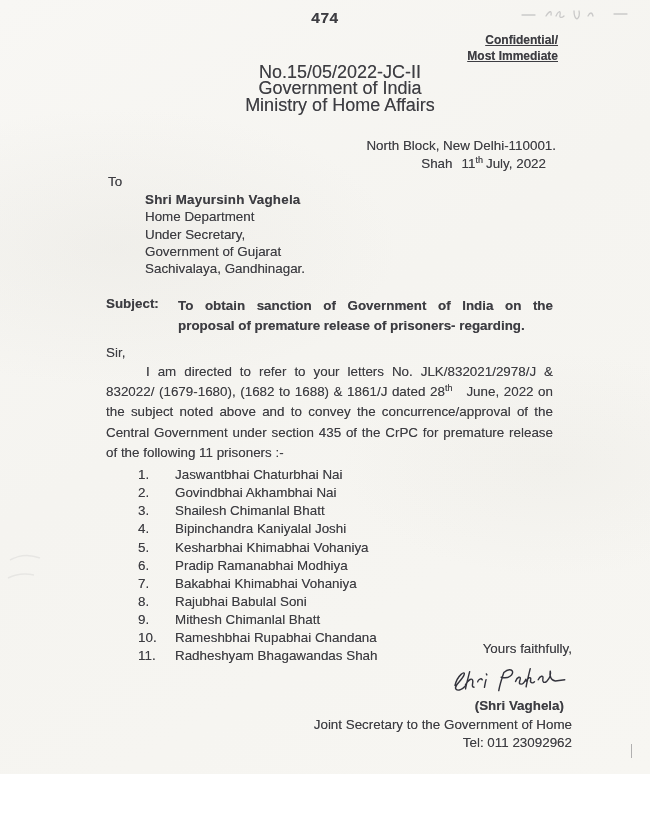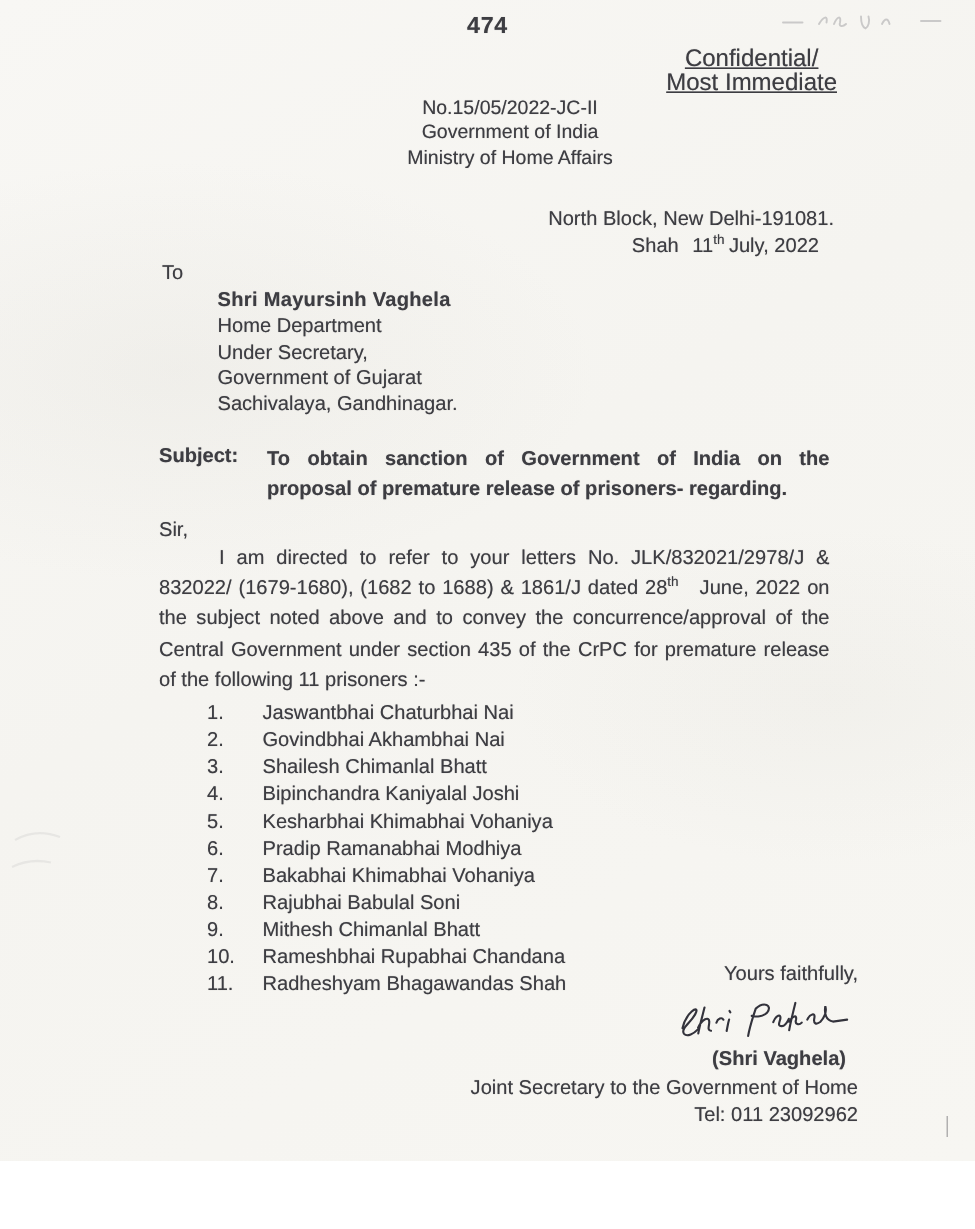--- a/index.html
+++ b/index.html
@@ -21,27 +21,27 @@
   sup { font-size:9px; vertical-align:super; line-height:0; }
 
   .page-number {
     position:absolute; top:9px; left:0; width:100%;
     text-align:center; font-size:15.5px; font-weight:bold; letter-spacing:0.5px;
   }
   .pencil-note { position:absolute; top:6px; right:20px; opacity:0.4; }
 
   .classification {
     position:absolute; top:32px; right:92px;
-    text-align:center; font-weight:normal; font-size:16px; line-height:16px;
+    text-align:right; font-weight:bold; font-size:12px; line-height:16px;
   }
   .classification div { text-decoration:underline; }
 
   .letterhead {
     position:absolute; top:64px; left:30px; right:0;
-    text-align:center; font-size:13px; line-height:16.3px;
+    text-align:center; font-size:18px; line-height:16.3px;
   }
 
   .place-date {
     position:absolute; top:137px; right:94px;
     text-align:right; line-height:17.5px;
   }
   .date-line { padding-right:10px; }
   .date-label { margin-right:9px; }
   .date-rest { margin-left:3px; }
 
@@ -99,21 +99,21 @@
     <div>Most Immediate</div>
   </div>
 
   <div class="letterhead">
     <div>No.15/05/2022-JC-II</div>
     <div>Government of India</div>
     <div>Ministry of Home Affairs</div>
   </div>
 
   <div class="place-date">
-    <div>North Block, New Delhi-191081.</div>
+    <div>North Block, New Delhi-110001.</div>
     <div class="date-line">
       <span class="date-label">Shah</span><span>11</span><sup>th</sup><span class="date-rest">July, 2022</span>
     </div>
   </div>
 
   <div class="to-label">To</div>
 
   <div class="recipient">
     <div class="r-name">Shri Mayursinh Vaghela</div>
     <div>Home Department</div>

